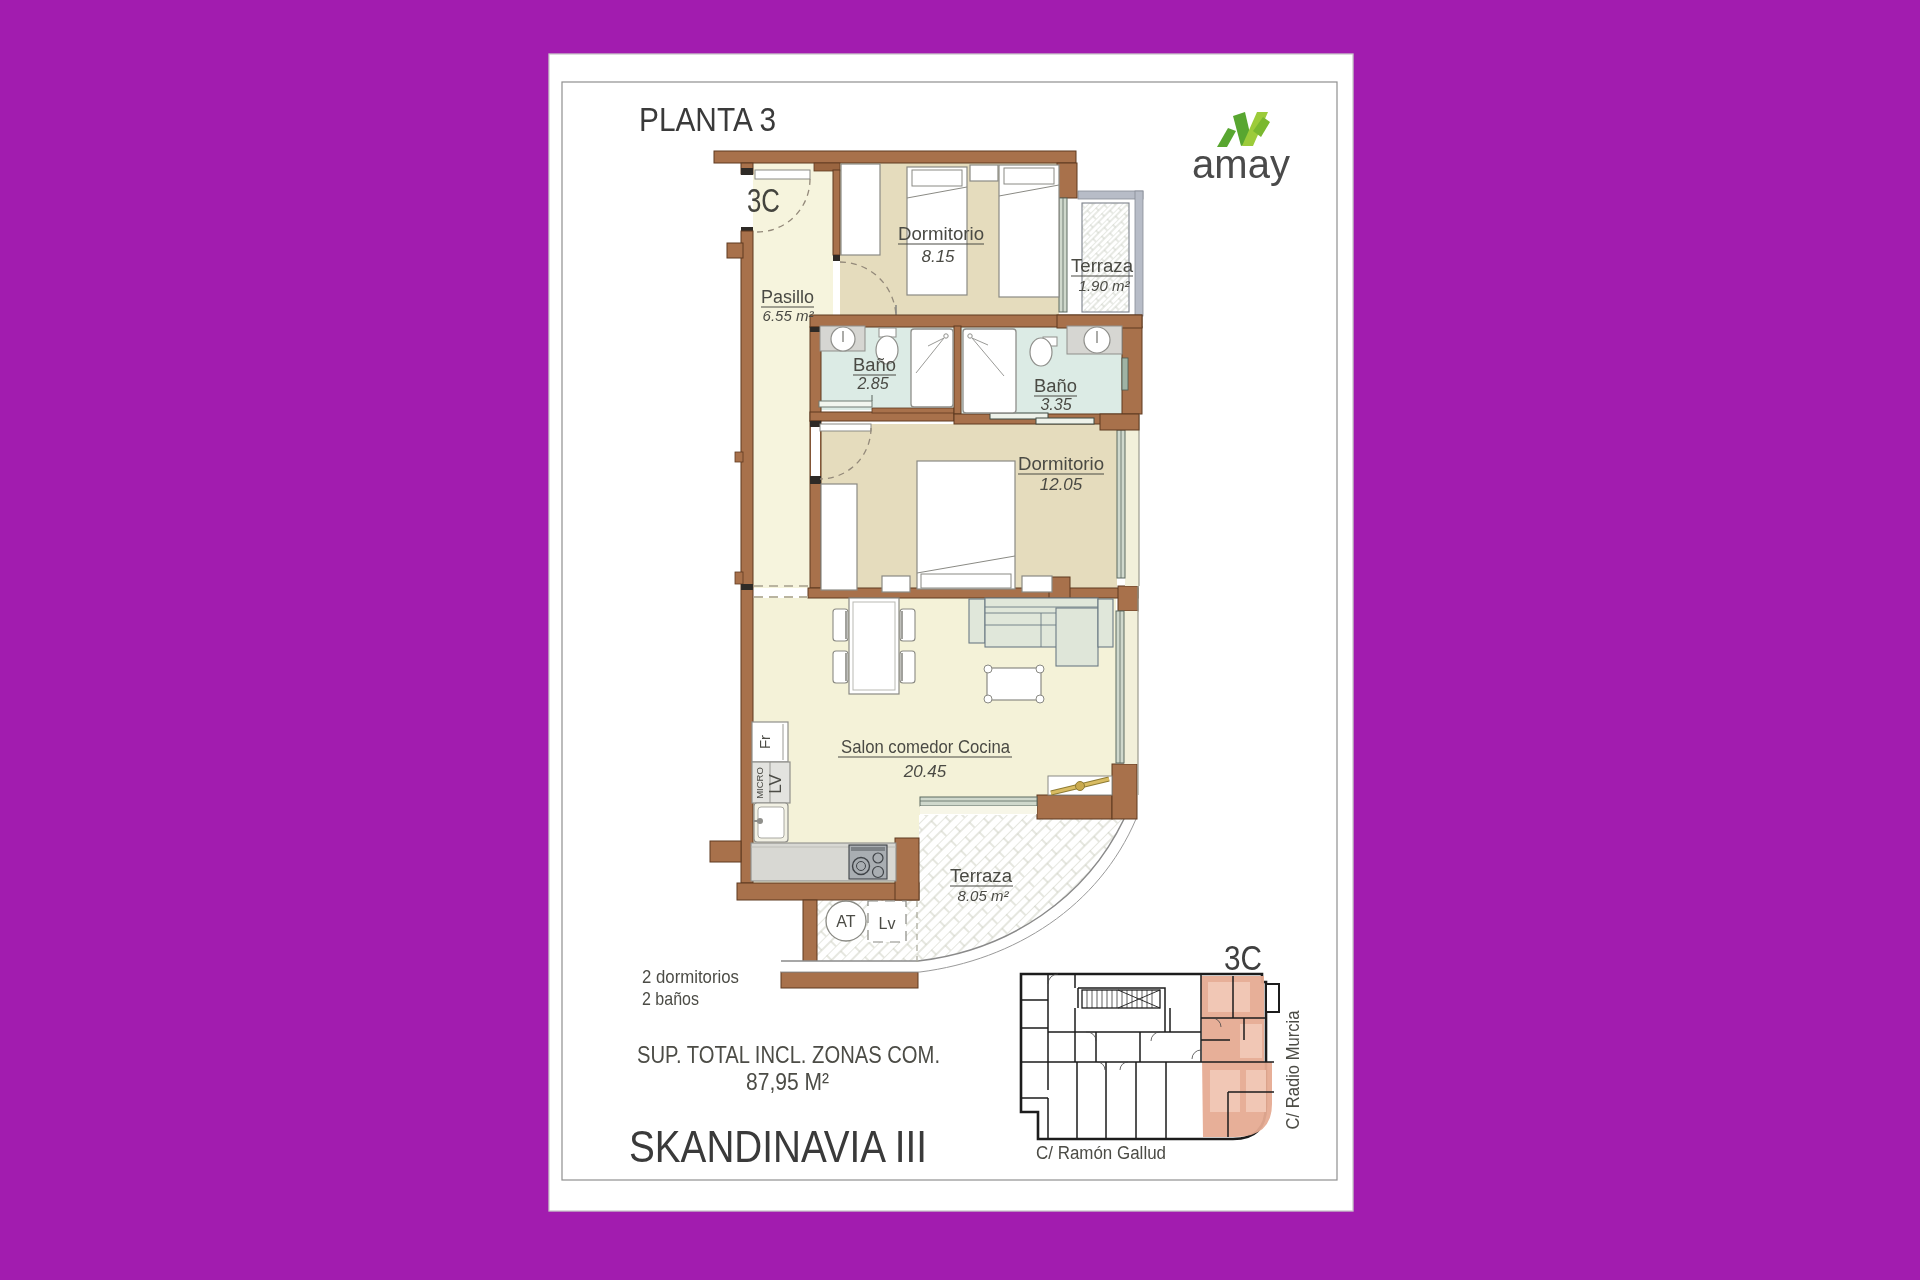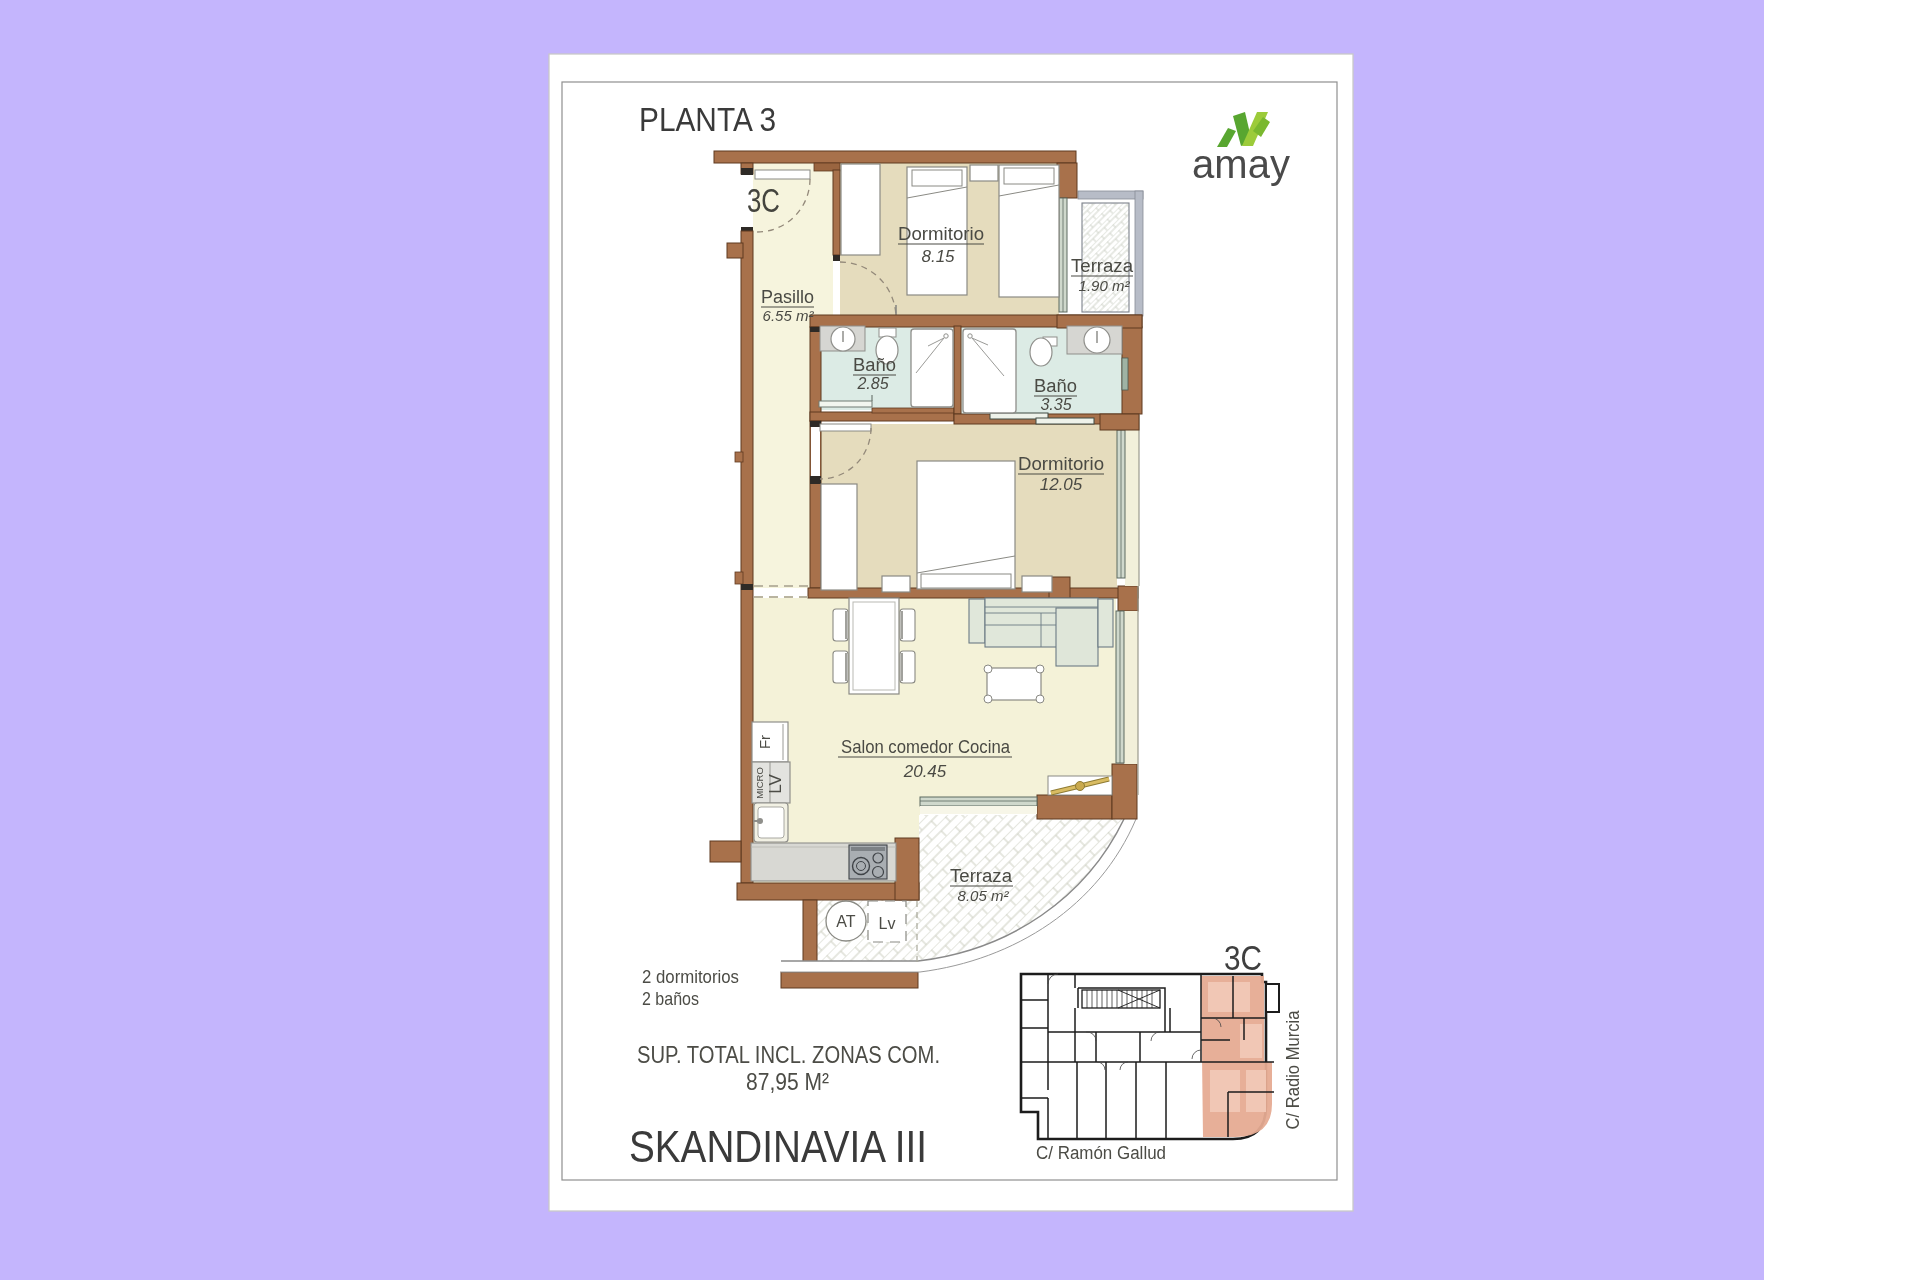--- a/index.html
+++ b/index.html
@@ -1,16 +1,16 @@
 <!DOCTYPE html>
 <html><head>
 <meta charset="utf-8">
 <style>
   html,body{margin:0;padding:0;background:#ffffff;}
-  #stage{position:relative;width:1764px;height:1280px;overflow:hidden;background:#c4b5fd;
+  #stage{position:relative;width:1920px;height:1280px;overflow:hidden;background:#a21caf;
          font-family:"Liberation Sans", sans-serif;text-decoration:underline;}
   svg text{font-family:"Liberation Sans", sans-serif;}
 </style>
 </head>
 <body>
 <div id="stage">
 <svg width="1920" height="1280" viewBox="0 0 1920 1280">
 <defs>
   <pattern id="hb" width="26" height="14" patternUnits="userSpaceOnUse" patternTransform="rotate(-45 0 0)">
     <rect width="26" height="14" fill="#ffffff"></rect>

